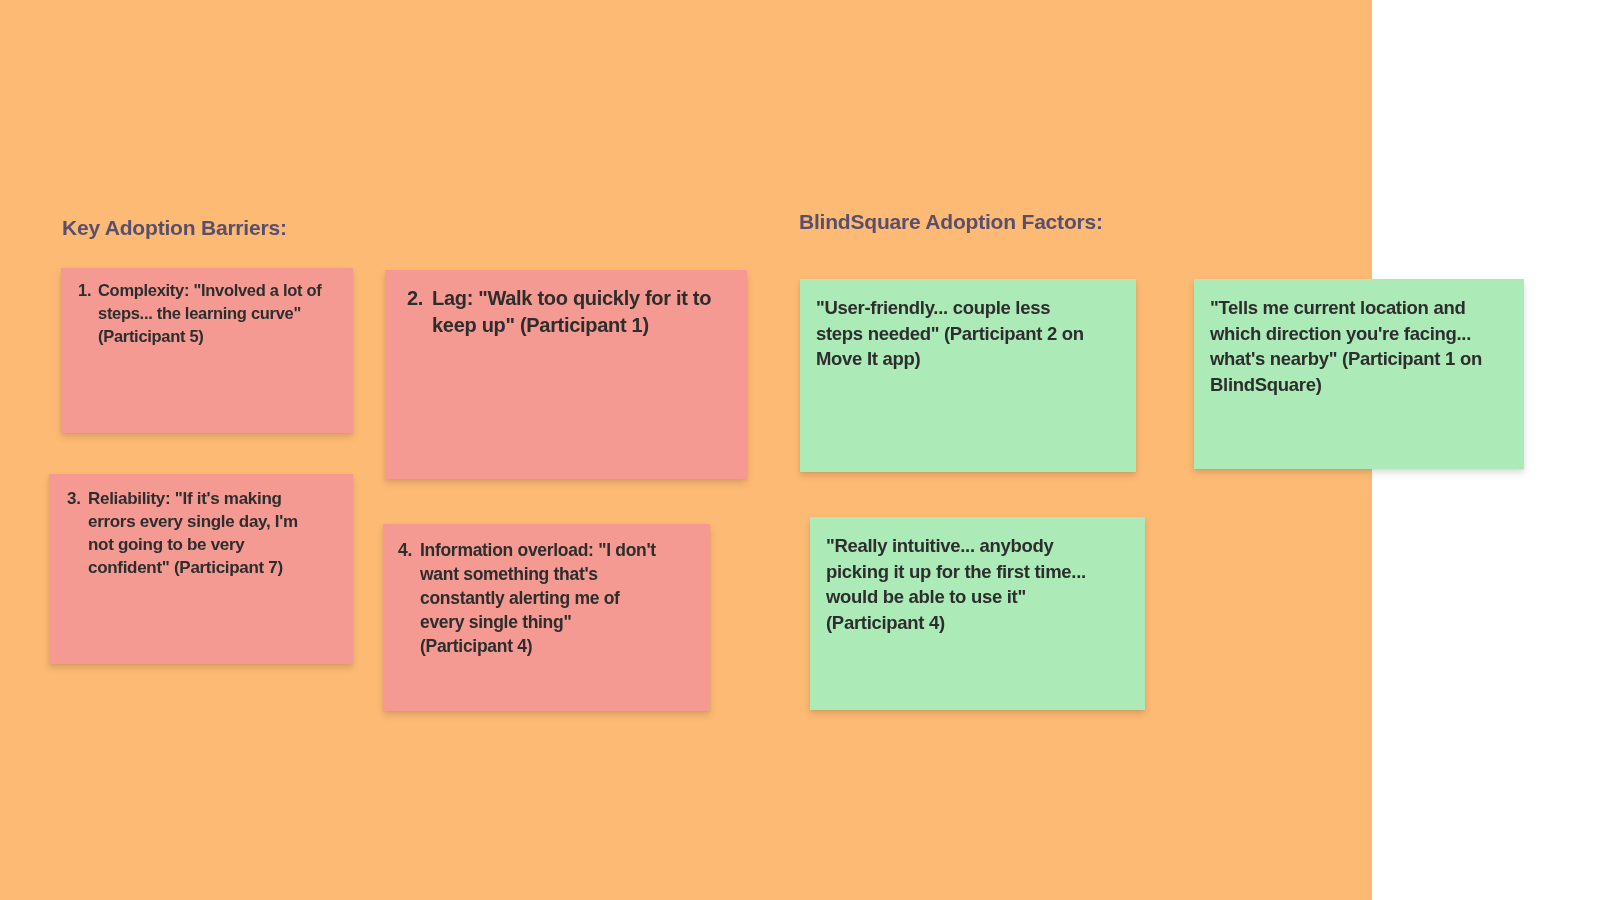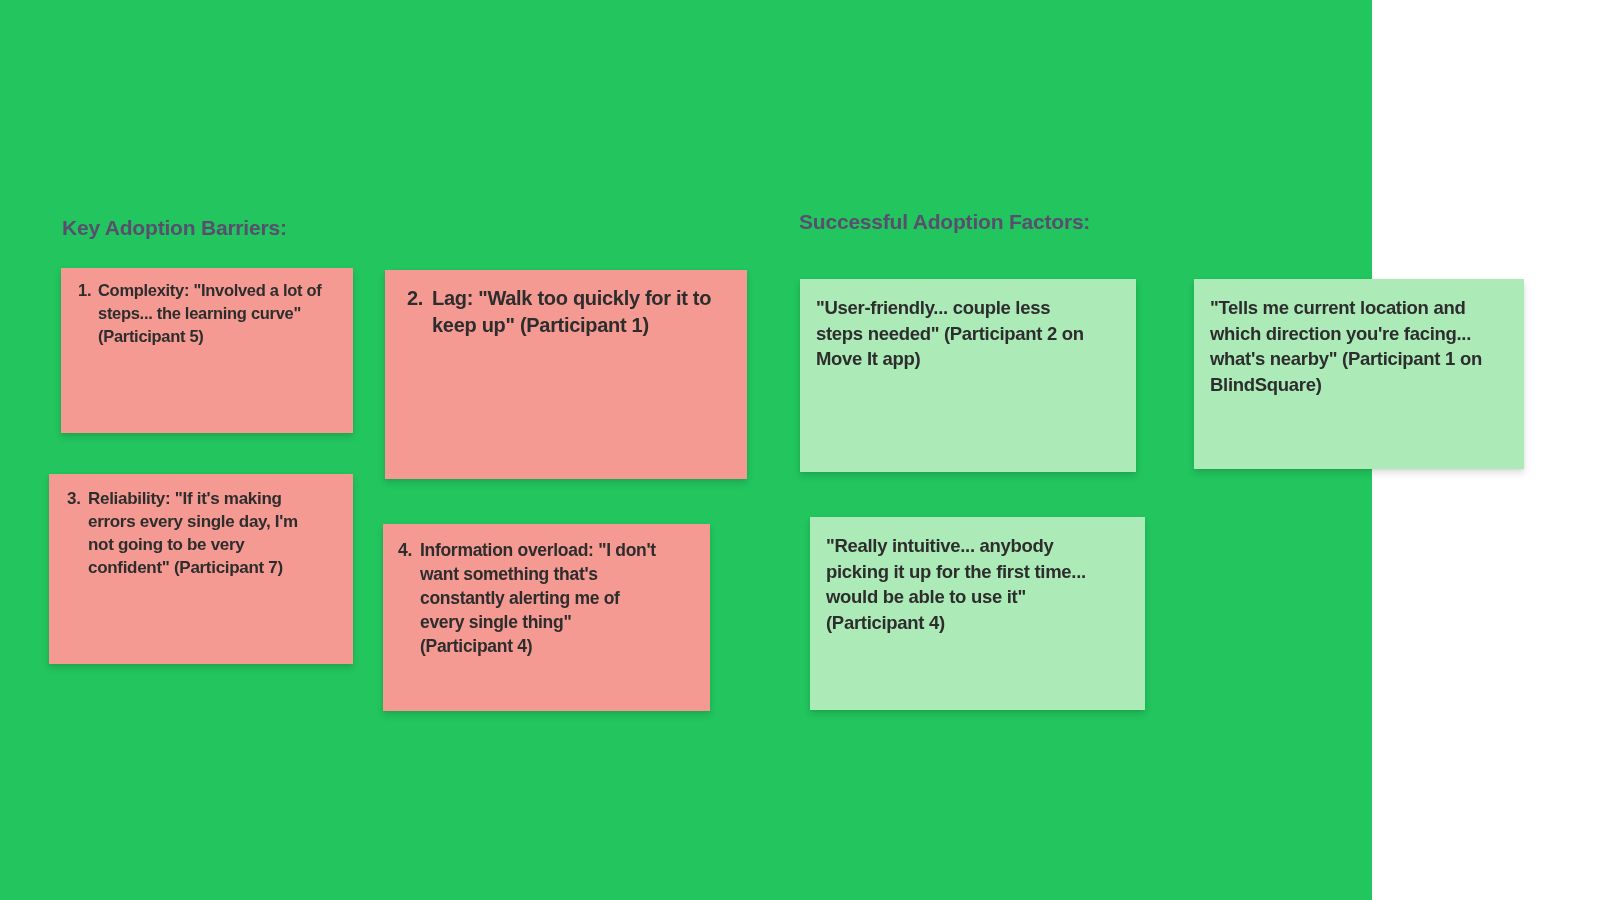--- a/index.html
+++ b/index.html
@@ -8,21 +8,21 @@
     width: 1600px;
     height: 900px;
     overflow: hidden;
     background: #ffffff;
     font-family: "Liberation Sans", sans-serif;
   }
   .canvas {
     position: relative;
     width: 1372px;
     height: 900px;
-    background: #22c55e;
+    background: #fdba74;
   }
   .heading {
     position: absolute;
     font-weight: 700;
     font-size: 21px;
     line-height: 28px;
     letter-spacing: -0.2px;
     white-space: pre;
   }
   .heading-barriers { left: 62px;  top: 214px; }
@@ -70,21 +70,21 @@
   .note-g3 { left: 810px;  top: 517px; width: 335px; height: 193px;
              font-size: 18.5px; line-height: 25.5px; padding: 16px 8px 16px 16px; }
 </style>
 </head>
 <body style="background: rgb(255, 255, 255);">
 
 <div class="canvas">
 
   <div class="heading heading-barriers" style="color: rgb(88, 79, 110);">Key Adoption Barriers:</div>
 
-  <div class="heading heading-factors" style="color: rgb(88, 79, 110);">Successful Adoption Factors:</div>
+  <div class="heading heading-factors" style="color: rgb(88, 79, 110);">BlindSquare Adoption Factors:</div>
 
   <div class="sticky note-r1" style="background-color: rgb(244, 154, 146); color: rgb(45, 45, 45);">
     <span class="num">1.</span>
     <span class="txt">Complexity: "Involved a lot of
 steps... the learning curve"
 (Participant 5)</span>
   </div>
 
   <div class="sticky note-r2" style="background-color: rgb(244, 154, 146); color: rgb(45, 45, 45);">
     <span class="num">2.</span>

